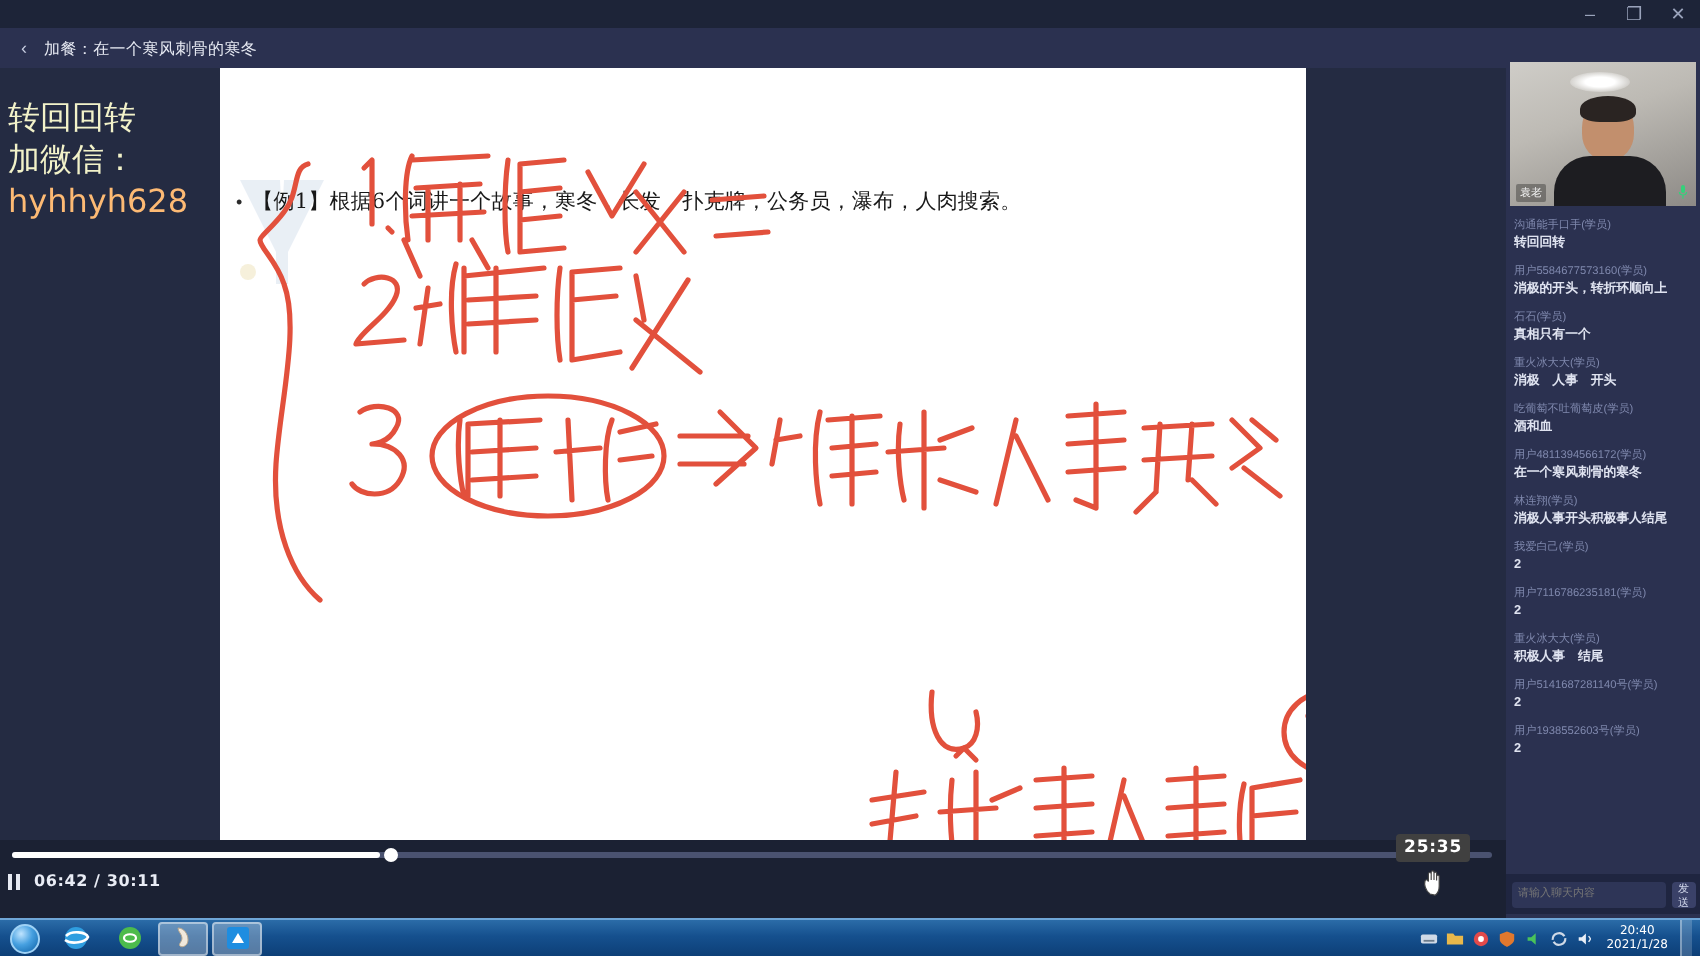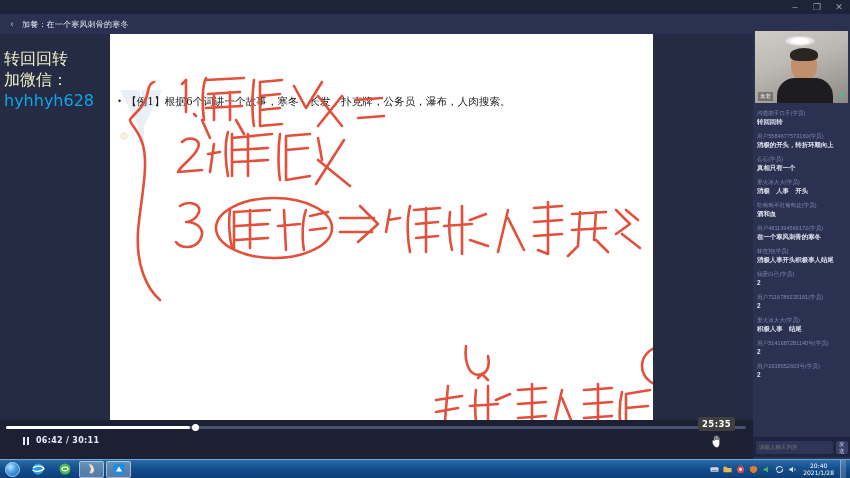--- a/index.html
+++ b/index.html
@@ -54,21 +54,21 @@
     position: absolute; left: 0; top: 34px;
     width: 110px; height: 395px;
     background: #242b42;
     padding: 14px 4px 0 4px;
   }
   .wm-line {
     color: #f2f2c9; font-size: 16px; line-height: 21px;
     font-weight: 500; white-space: nowrap;
     font-family: "DejaVu Sans", sans-serif;
   }
-  .wm-line.accent { color: #0ea5e9; }
+  .wm-line.accent { color: #fdba74; }
 
   
   .stage {
     position: absolute; left: 105px; top: 34px;
     width: 548px; height: 395px;
     background: #242b42;
   }
   .slide {
     position: absolute; left: 5px; top: 0px;
     width: 543px; height: 392px;
@@ -111,21 +111,21 @@
     position: absolute; left: 0; top: 0;
     width: 24.9%; height: 3px;
     background: #ffffff; border-radius: 2px;
   }
   .progress-knob {
     position: absolute; left: 186px; top: -2px;
     width: 7px; height: 7px; border-radius: 50%;
     background: #ffffff;
   }
   .pb-left {
-    position: absolute; left: 23px; top: 16px;
+    position: absolute; left: 4px; top: 16px;
     display: flex; align-items: center; gap: 7px;
   }
   .pause-icon { display: flex; gap: 2px; }
   .pause-icon i {
     display: block; width: 2px; height: 8px; background: #e6e9f2;
   }
   .time-text {
     color: #e9ecf5; font-size: 8px; font-weight: bold;
     font-family: "DejaVu Sans", sans-serif; letter-spacing: .3px;
   }

